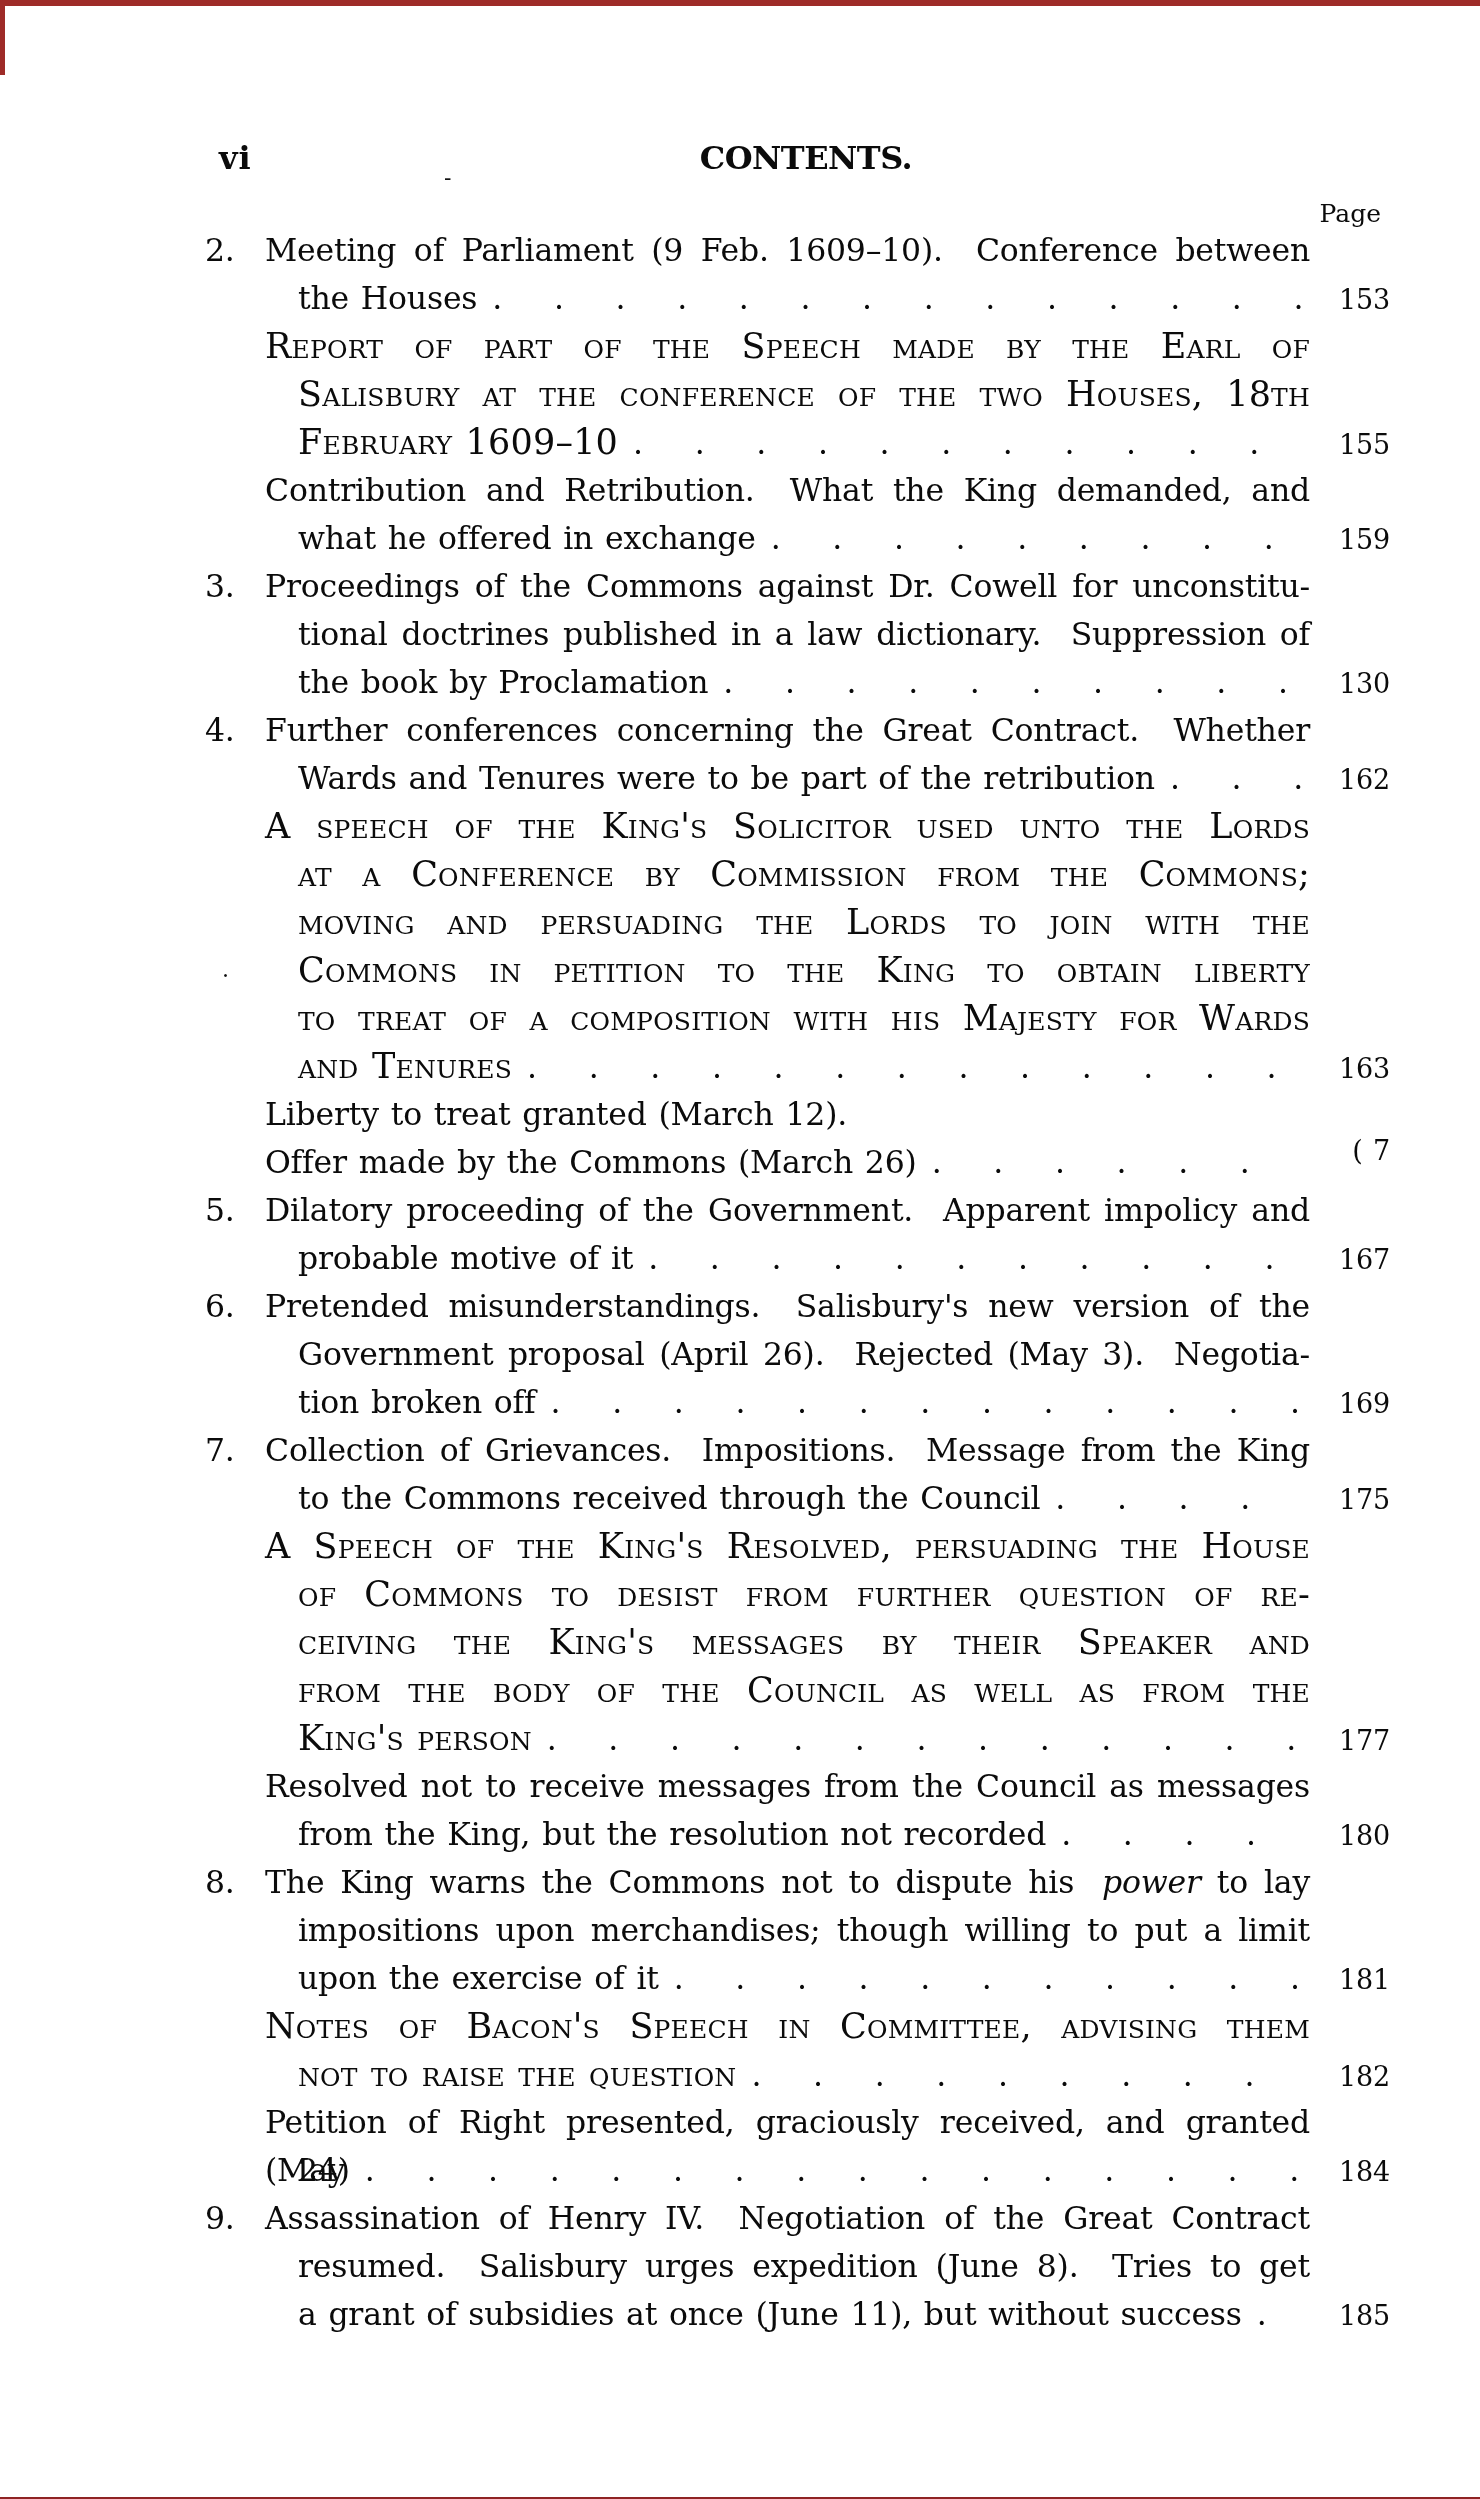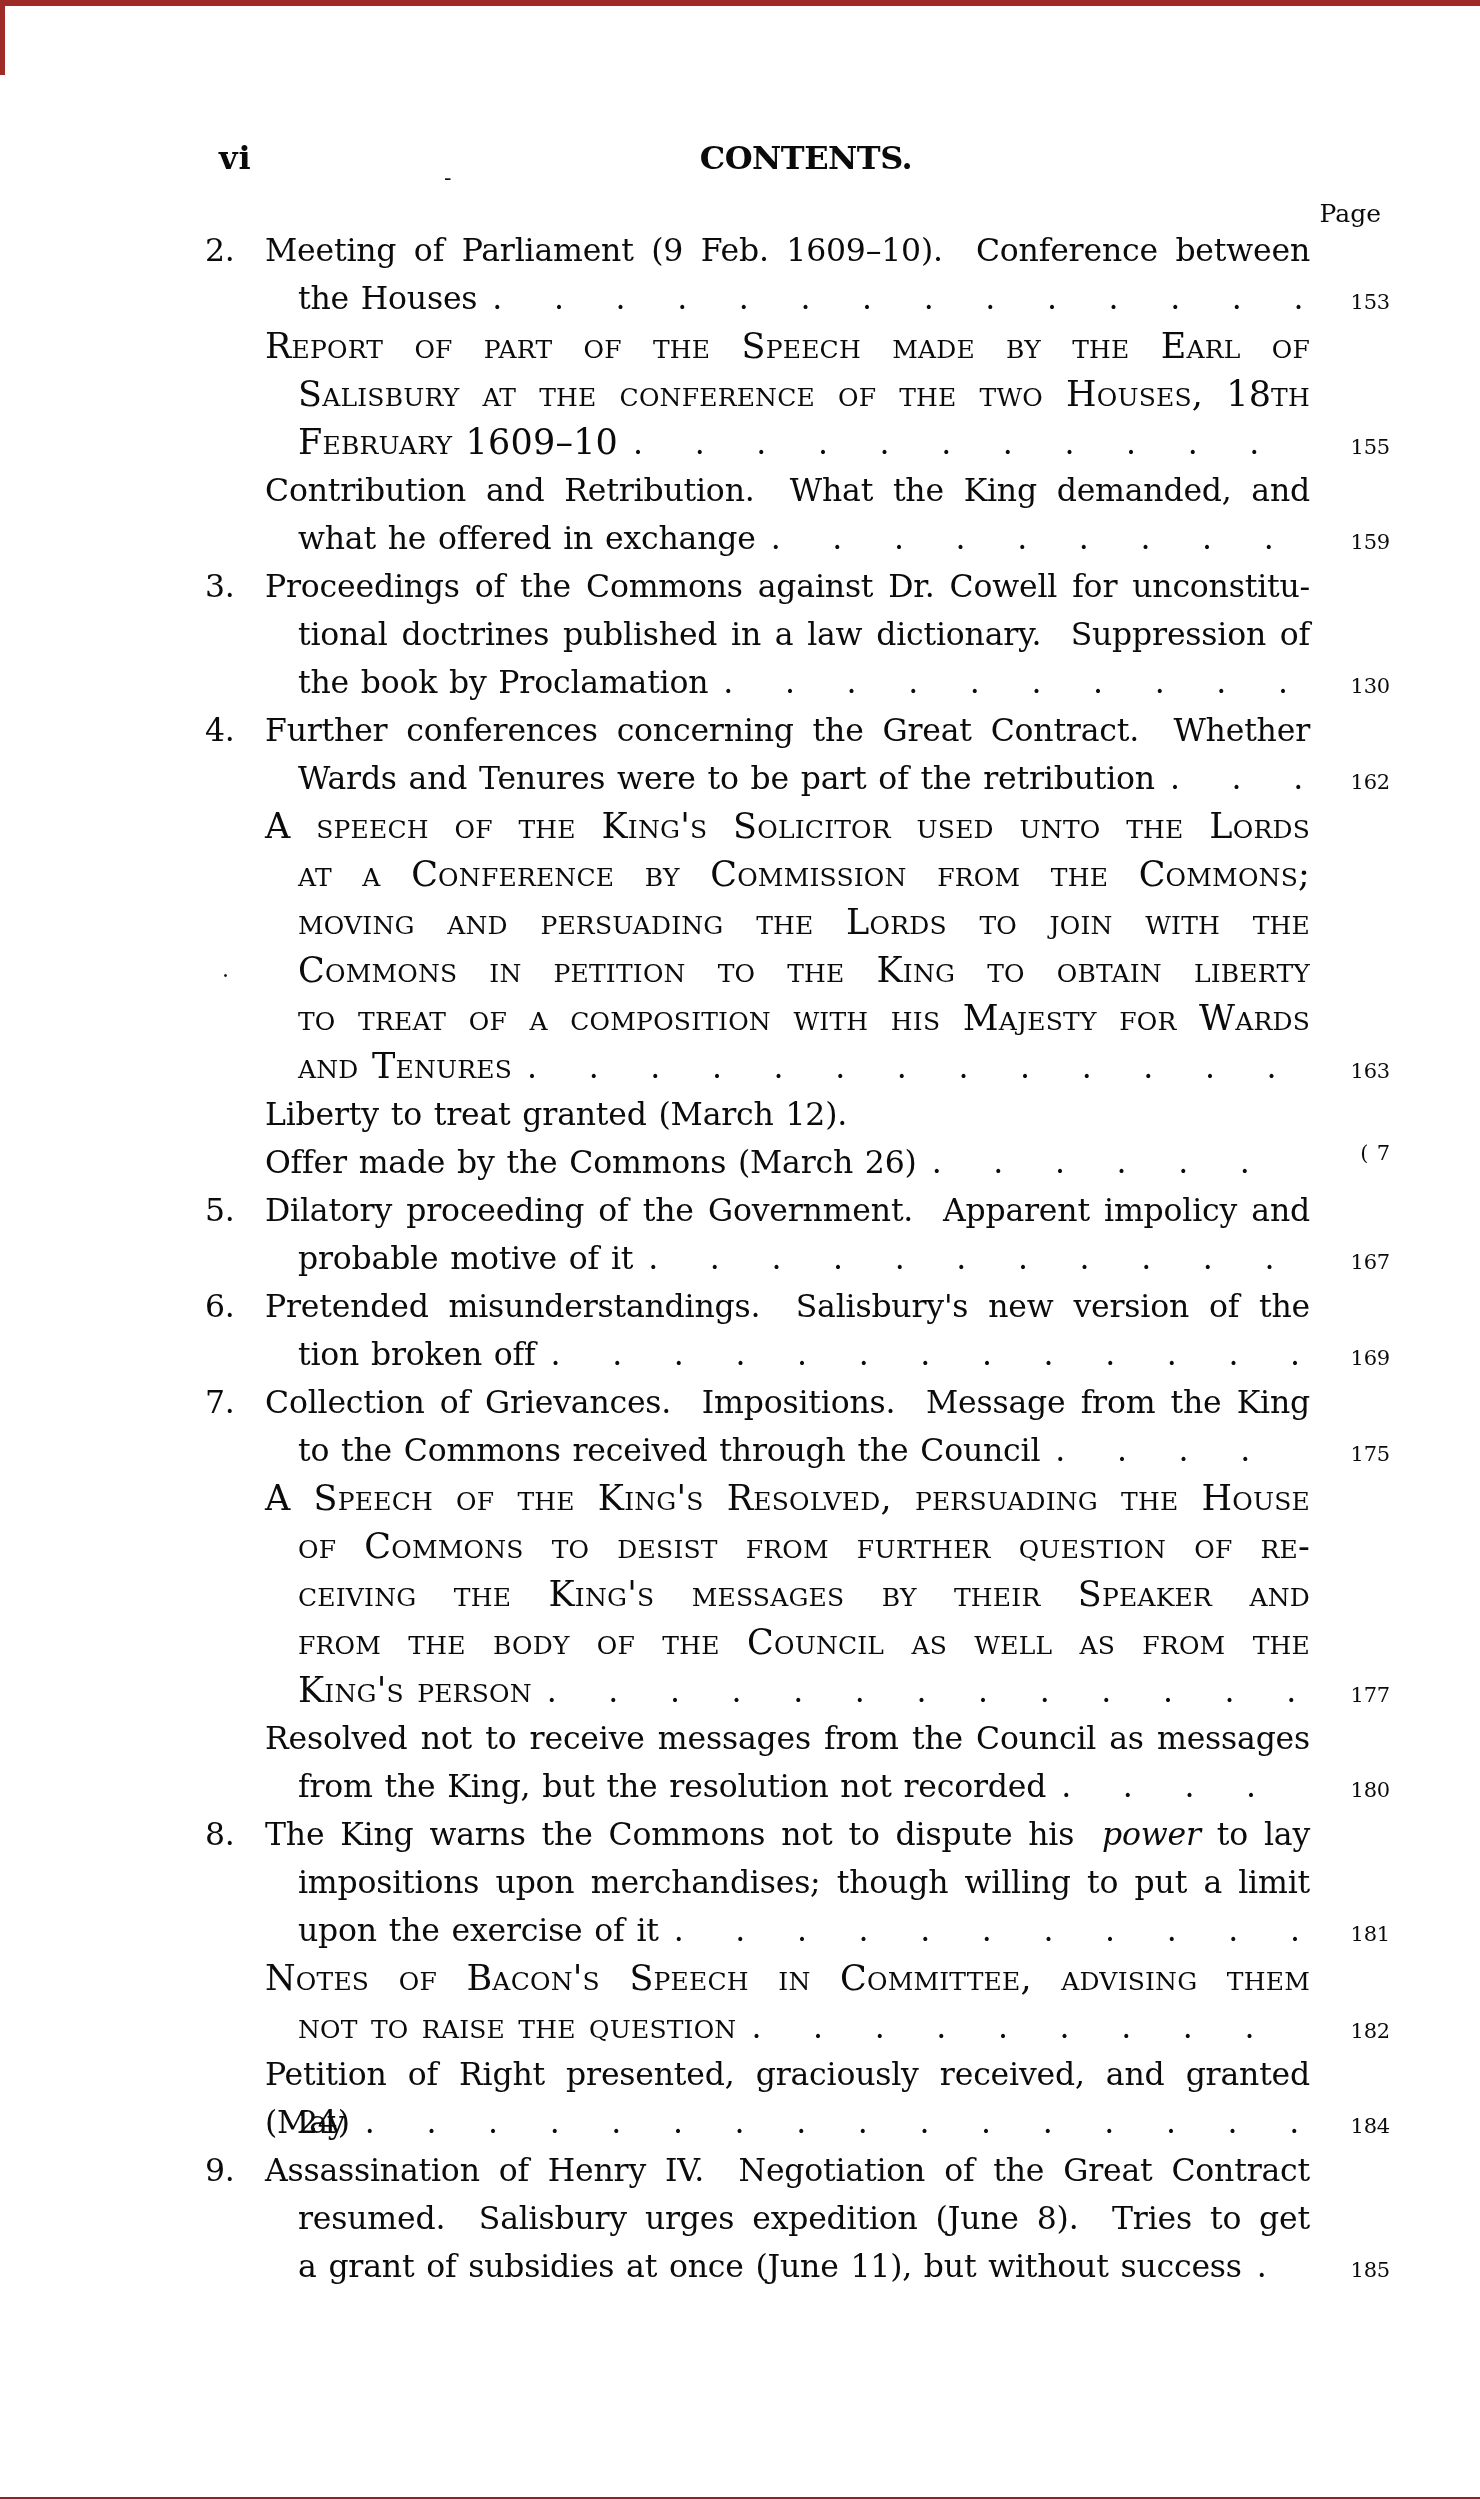--- a/index.html
+++ b/index.html
@@ -20,21 +20,21 @@
     font-size:31.5px;letter-spacing:-0.2px;word-spacing:2px;}
   .num{flex:0 0 60px;}
   .ind1{padding-left:60px;}
   .ind2{padding-left:93px;}
   .txt{flex:0 1 auto;white-space:normal;}
   .just{padding-right:80px;}
   .just .txt{flex:1 1 auto;text-align:justify;text-align-last:justify;}
   .caps .txt, .caps .num{font-variant-caps:small-caps;font-size:35px;letter-spacing:0.2px;}
   .lead{flex:1 1 0;overflow:hidden;white-space:nowrap;text-align:right;
     word-spacing:42px;padding:0 17px 0 15px;font-size:31.5px;}
-  .pg{flex:0 0 87px;text-align:right;font-size:21px;white-space:nowrap;}
+  .pg{flex:0 0 87px;text-align:right;font-size:27px;white-space:nowrap;}
   .pg.raised{position:relative;top:-13px;}
   i{font-style:italic;margin-left:12px;}
 </style>
 </head>
 <body>
 
 <div id="running-head">
   <span id="folio">vi</span>
   <span id="page-title">CONTENTS.</span>
 </div>
@@ -124,20 +124,23 @@
       <span class="txt">Dilatory proceeding of the Government.  Apparent impolicy and</span>
     </div>
     <div class="line ind2">
       <span class="txt">probable motive of it</span>
       <span class="lead">. . . . . . . . . . . . . . . . . . . . . . . .</span>
       <span class="pg">167</span>
     </div>
     <div class="line just">
       <span class="num">6.</span>
       <span class="txt">Pretended misunderstandings.  Salisbury's new version of the</span>
+    </div>
+    <div class="line ind2 just">
+      <span class="txt">Government proposal (April 26).  Rejected (May 3).  Negotia-</span>
     </div>
     <div class="line ind2">
       <span class="txt">tion broken off</span>
       <span class="lead">. . . . . . . . . . . . . . . . . . . . . . . .</span>
       <span class="pg">169</span>
     </div>
     <div class="line just">
       <span class="num">7.</span>
       <span class="txt">Collection of Grievances.  Impositions.  Message from the King</span>
     </div>

